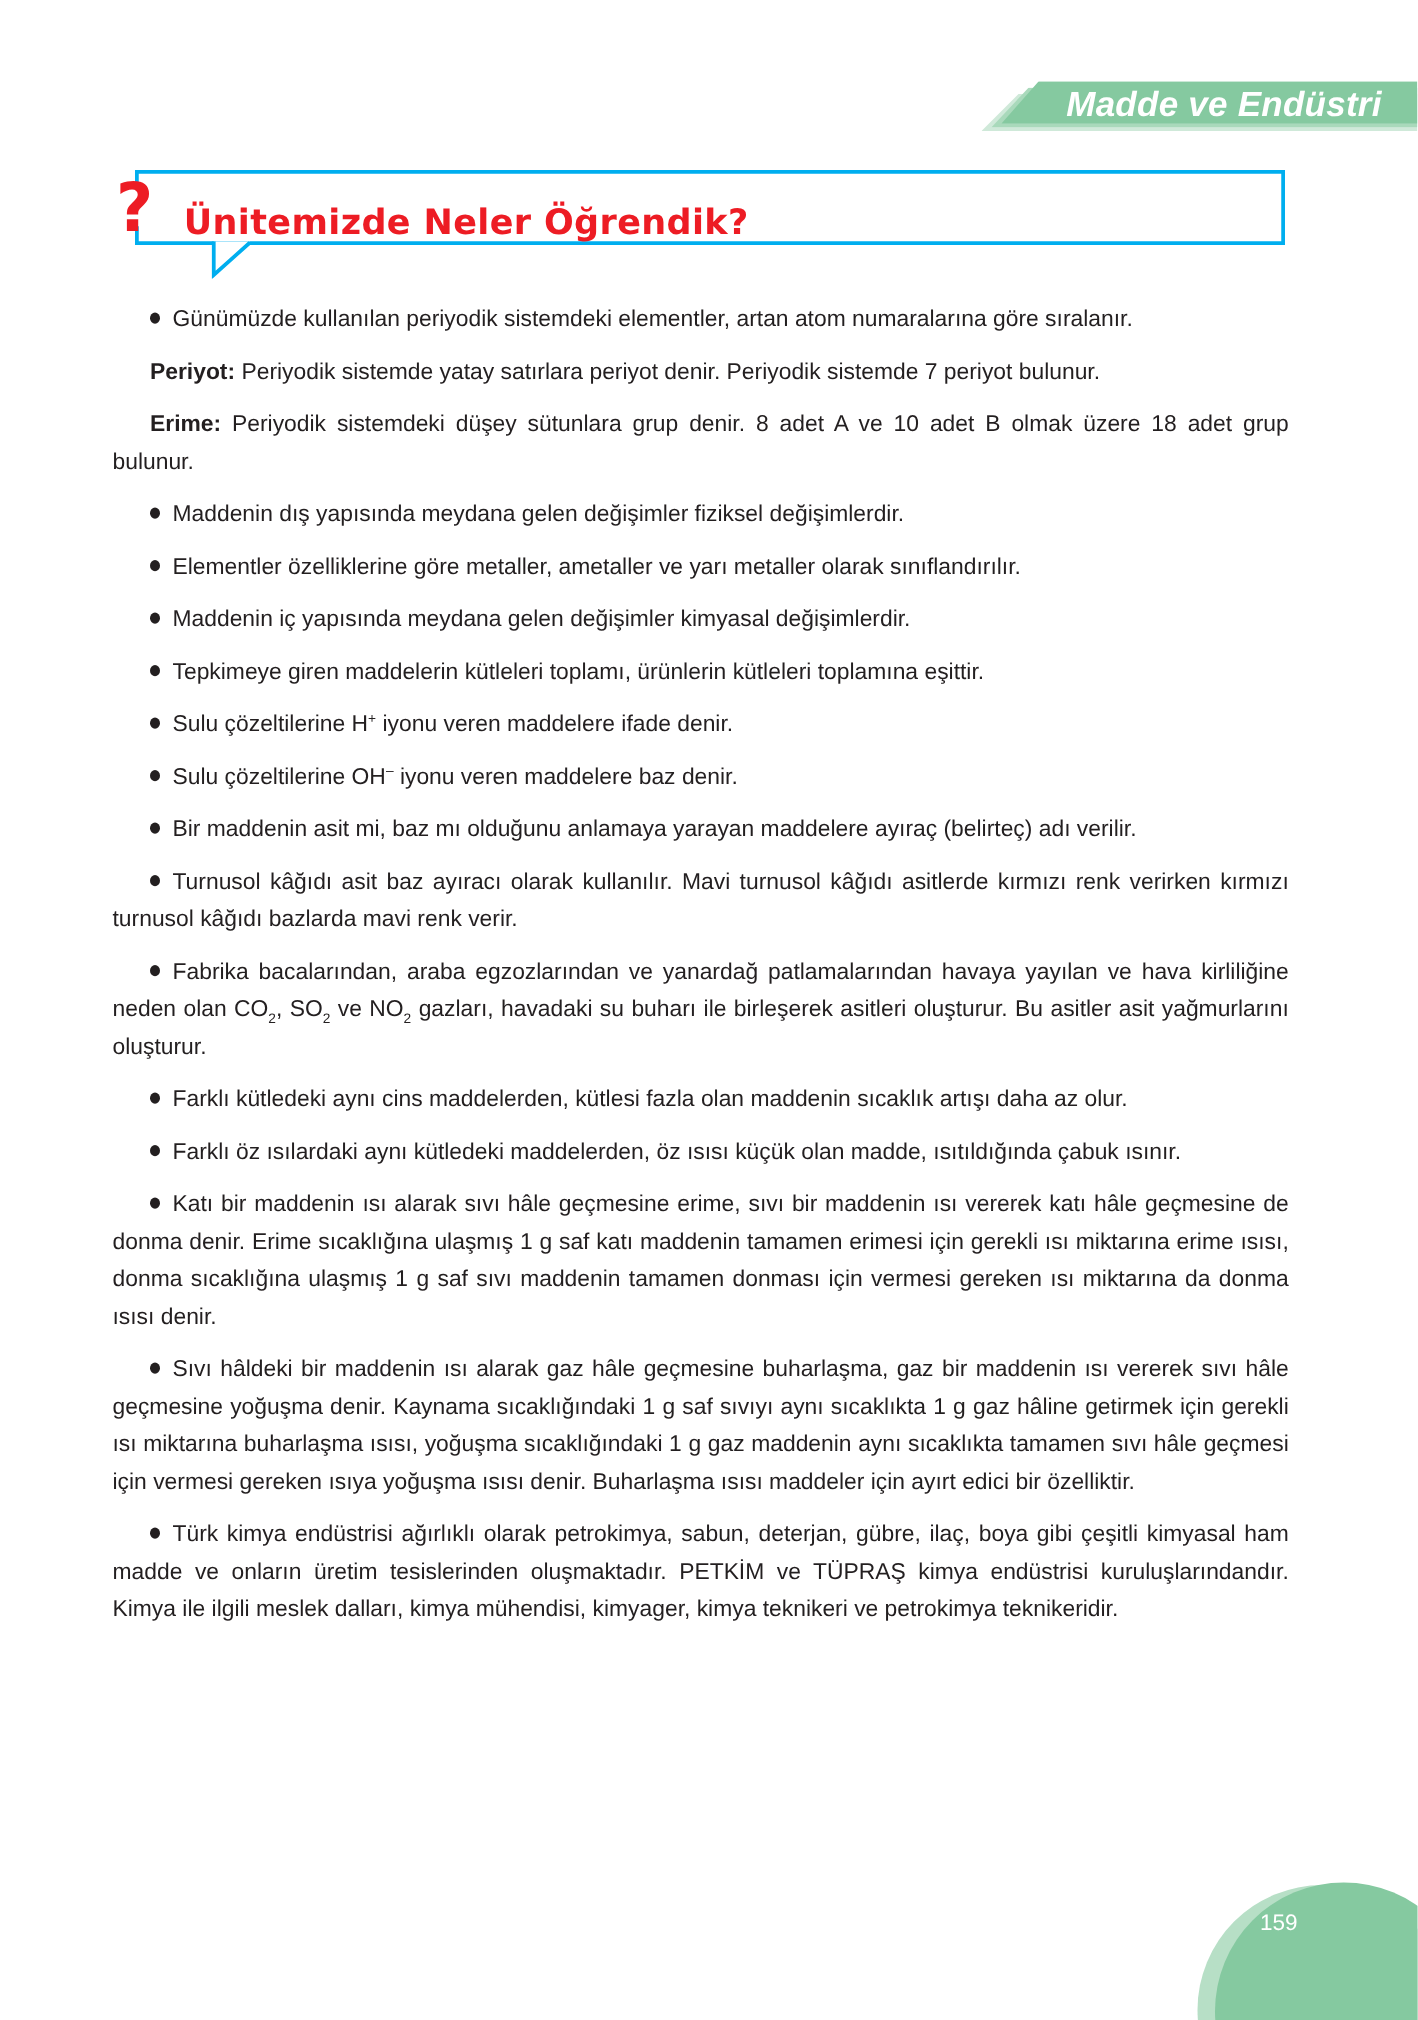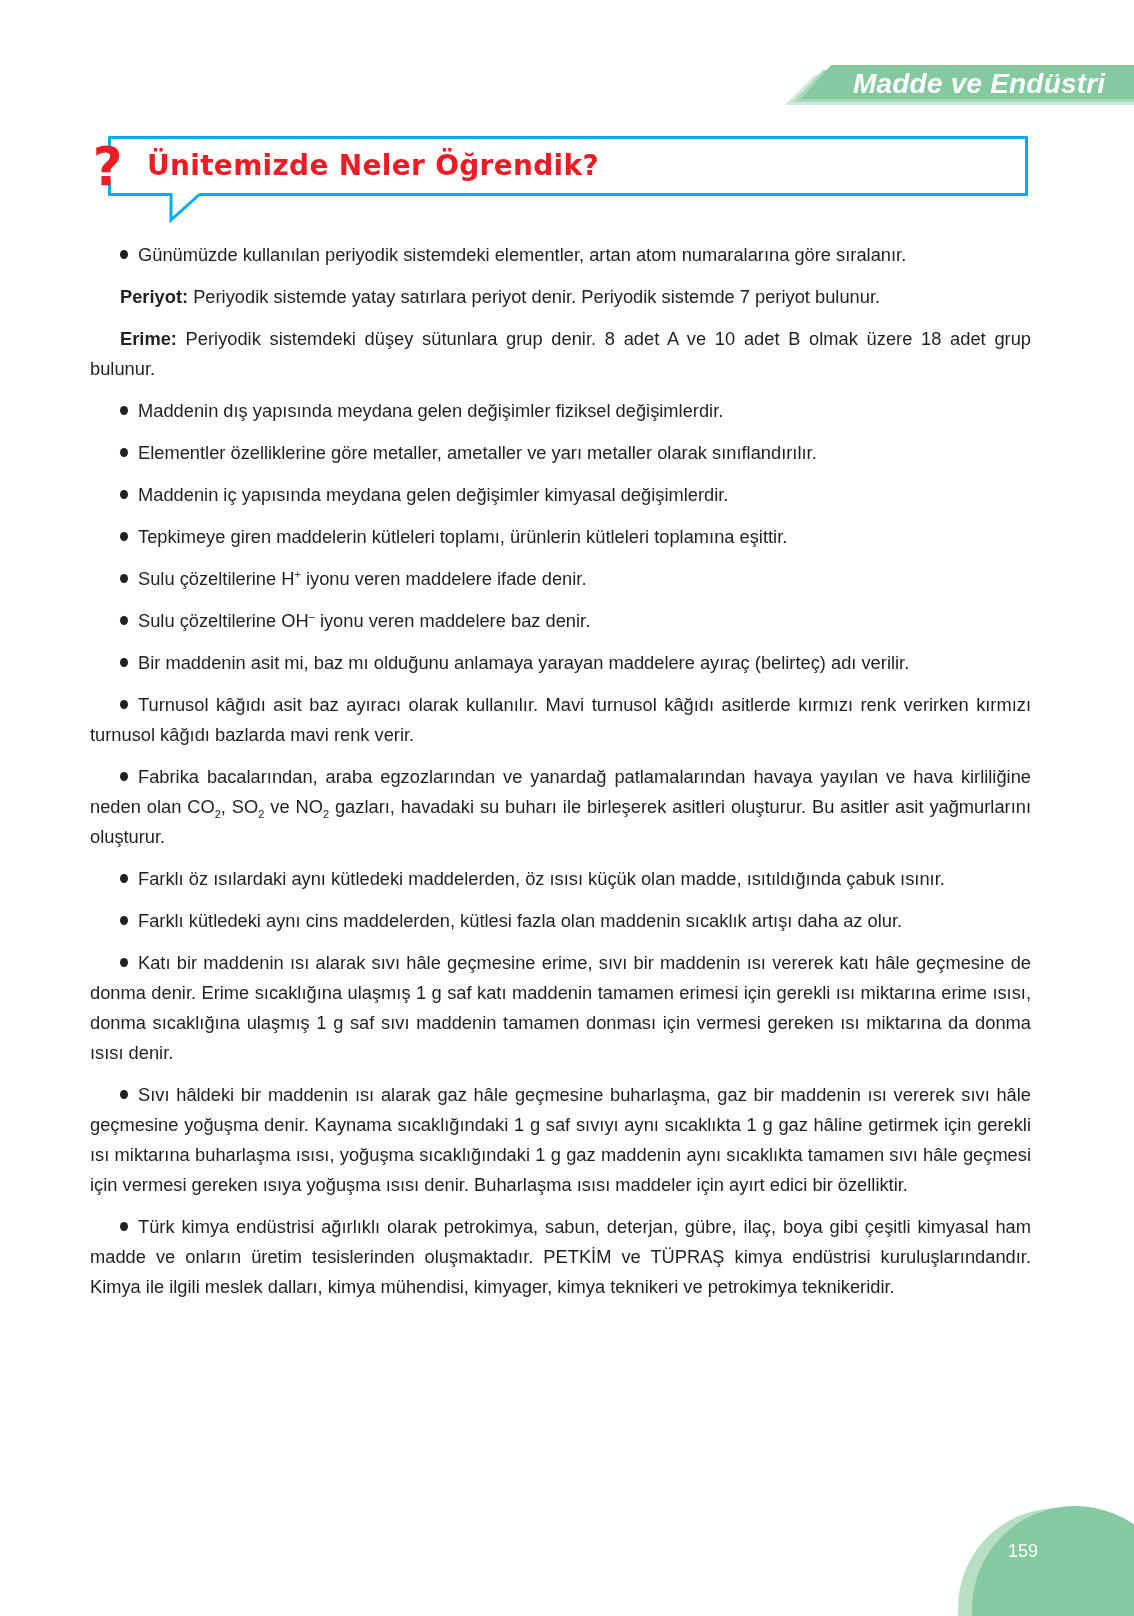--- a/index.html
+++ b/index.html
@@ -97,21 +97,21 @@
       font-size: 54px;
       font-weight: bold;
       color: #ed1c24;
       line-height: 1;
       font-family: "DejaVu Sans", sans-serif;
       transform: scaleX(0.95);
     }
     .title-text {
       position: absolute;
       left: 147px;
-      top: 152px;
+      top: 164px;
       font-size: 28px;
       font-weight: bold;
       color: #ed1c24;
       font-family: "DejaVu Sans", sans-serif;
       letter-spacing: 0.3px;
       line-height: 1;
     }
 
     
     .content {
@@ -169,21 +169,21 @@
       left: 14px;
       top: -2px;
       width: 206px;
       height: 206px;
       border-radius: 50%;
       background: #85c9a0;
     }
     .page-number {
       position: absolute;
       left: 50px;
-      top: 33px;
+      top: 20px;
       font-size: 18px;
       color: #ffffff;
     }
   </style>
 </head>
 <body>
 
 <div class="unit-tab">
   <div class="layer1"></div>
   <div class="layer2"></div>
@@ -232,24 +232,24 @@
   <p class="para">
     <span class="bullet"></span><span>Bir maddenin asit mi, baz mı olduğunu anlamaya yarayan maddelere ayıraç (belirteç) adı verilir.</span>
   </p>
   <p class="para">
     <span class="bullet"></span><span>Turnusol kâğıdı asit baz ayıracı olarak kullanılır. Mavi turnusol kâğıdı asitlerde kırmızı renk verirken kırmızı turnusol kâğıdı bazlarda mavi renk verir.</span>
   </p>
   <p class="para">
     <span class="bullet"></span><span>Fabrika bacalarından, araba egzozlarından ve yanardağ patlamalarından havaya yayılan ve hava kirliliğine neden olan CO</span><sub>2</sub><span>, SO</span><sub>2</sub><span> ve NO</span><sub>2</sub><span> gazları, havadaki su buharı ile birleşerek asitleri oluşturur. Bu asitler asit yağmurlarını oluşturur.</span>
   </p>
   <p class="para">
+    <span class="bullet"></span><span>Farklı kütledeki aynı cins maddelerden, kütlesi fazla olan maddenin sıcaklık artışı daha az olur.</span>
+  </p>
+  <p class="para">
     <span class="bullet"></span><span>Farklı öz ısılardaki aynı kütledeki maddelerden, öz ısısı küçük olan madde, ısıtıldığında çabuk ısınır.</span>
-  </p>
-  <p class="para">
-    <span class="bullet"></span><span>Farklı kütledeki aynı cins maddelerden, kütlesi fazla olan maddenin sıcaklık artışı daha az olur.</span>
   </p>
   <p class="para">
     <span class="bullet"></span><span>Katı bir maddenin ısı alarak sıvı hâle geçmesine erime, sıvı bir maddenin ısı vererek katı hâle geçmesine de donma denir. Erime sıcaklığına ulaşmış 1 g saf katı maddenin tamamen erimesi için gerekli ısı miktarına erime ısısı, donma sıcaklığına ulaşmış 1 g saf sıvı maddenin tamamen donması için vermesi gereken ısı miktarına da donma ısısı denir.</span>
   </p>
   <p class="para">
     <span class="bullet"></span><span>Sıvı hâldeki bir maddenin ısı alarak gaz hâle geçmesine buharlaşma, gaz bir maddenin ısı vererek sıvı hâle geçmesine yoğuşma denir. Kaynama sıcaklığındaki 1 g saf sıvıyı aynı sıcaklıkta 1 g gaz hâline getirmek için gerekli ısı miktarına buharlaşma ısısı, yoğuşma sıcaklığındaki 1 g gaz maddenin aynı sıcaklıkta tamamen sıvı hâle geçmesi için vermesi gereken ısıya yoğuşma ısısı denir. Buharlaşma ısısı maddeler için ayırt edici bir özelliktir.</span>
   </p>
   <p class="para">
     <span class="bullet"></span><span>Türk kimya endüstrisi ağırlıklı olarak petrokimya, sabun, deterjan, gübre, ilaç, boya gibi çeşitli kimyasal ham madde ve onların üretim tesislerinden oluşmaktadır. PETKİM ve TÜPRAŞ kimya endüstrisi kuruluşlarındandır. Kimya ile ilgili meslek dalları, kimya mühendisi, kimyager, kimya teknikeri ve petrokimya teknikeridir.</span>
   </p>

